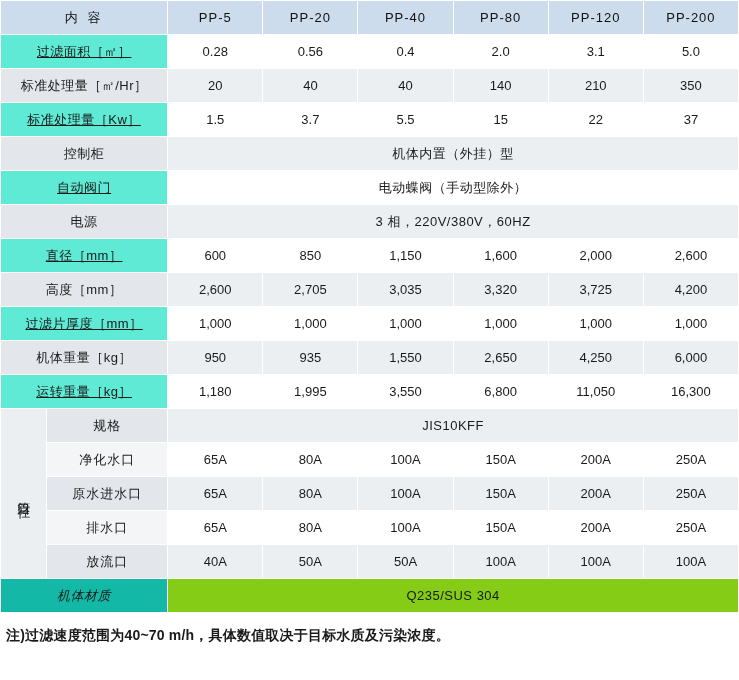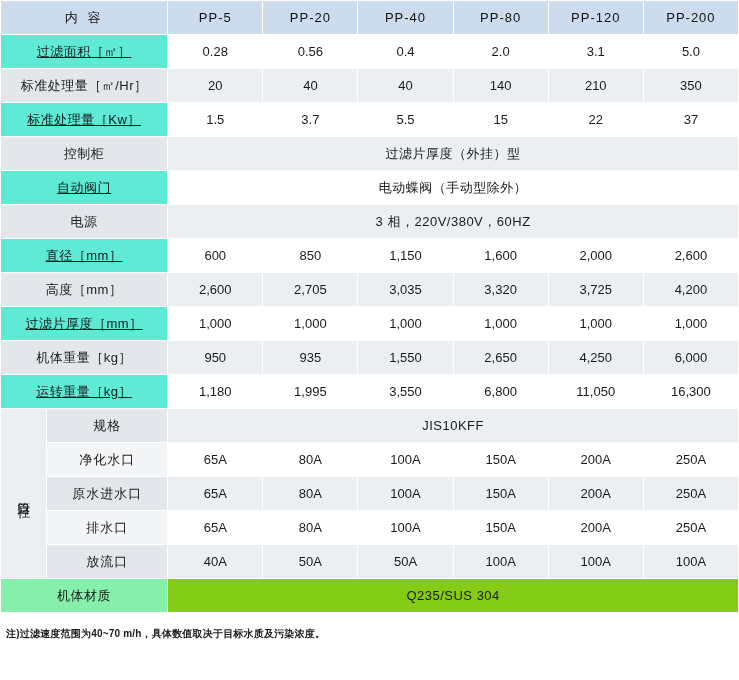--- a/index.html
+++ b/index.html
@@ -75,26 +75,27 @@
     text-align: center;
     font-size: 13px;
     letter-spacing: 1px;
   }
   .row-a .sub-label { background: #f4f5f7; }
   .row-b .sub-label { background: #e3e6ea; }
   .mat-label {
     text-align: left;
     padding-left: 14px;
     letter-spacing: 0.5px;
-    background: #86efac;
+    background: #14b8a6;
+    font-style: italic;
   }
   .note {
     margin-top: 14px;
     padding-left: 6px;
-    font-size: 10px;
+    font-size: 14px;
     font-weight: bold;
     color: #1a1a1a;
     letter-spacing: 0.2px;
   }
 </style>
 </head>
 <body>
 
 <table id="spec-table">
   <colgroup>
@@ -143,21 +144,21 @@
       <td>1.5</td>
       <td>3.7</td>
       <td>5.5</td>
       <td>15</td>
       <td>22</td>
       <td>37</td>
     </tr>
 
     <tr class="row-b">
       <td class="lbl-cell" colspan="2">控制柜</td>
-      <td class="span-cell" colspan="6">过滤片厚度（外挂）型</td>
+      <td class="span-cell" colspan="6">机体内置（外挂）型</td>
     </tr>
 
     <tr class="row-a">
       <td class="lbl-cell" colspan="2">自动阀门</td>
       <td class="span-cell" colspan="6">电动蝶阀（手动型除外）</td>
     </tr>
 
     <tr class="row-b">
       <td class="lbl-cell" colspan="2">电源</td>
       <td class="span-cell" colspan="6">3 相，220V/380V，60HZ</td>

